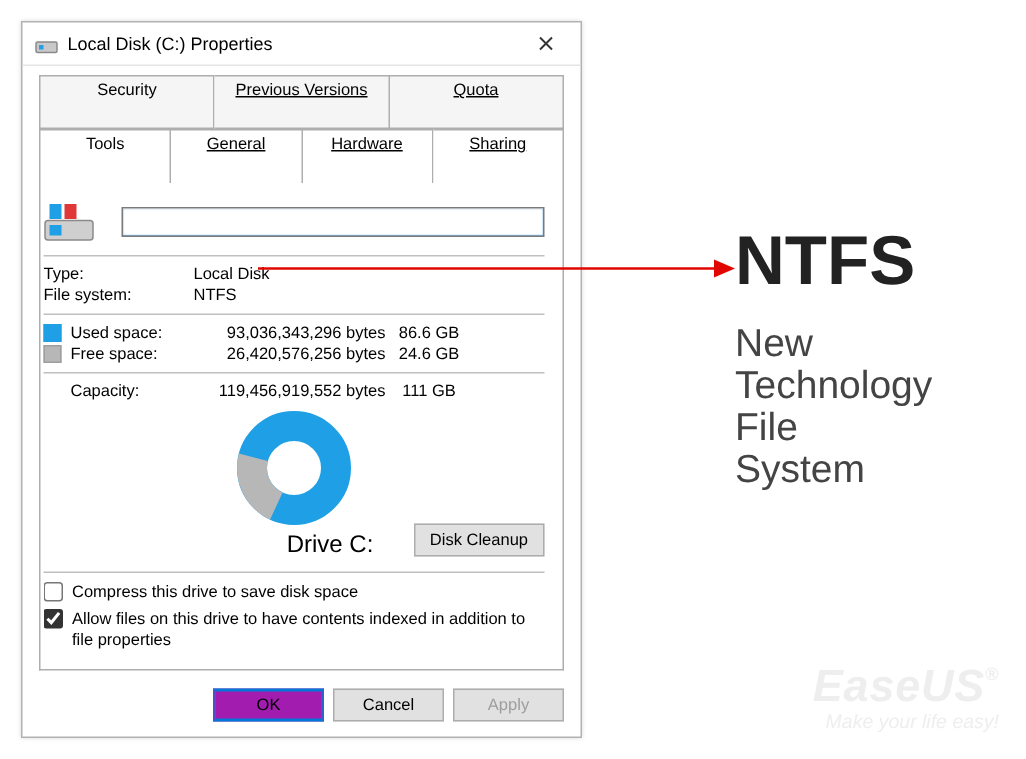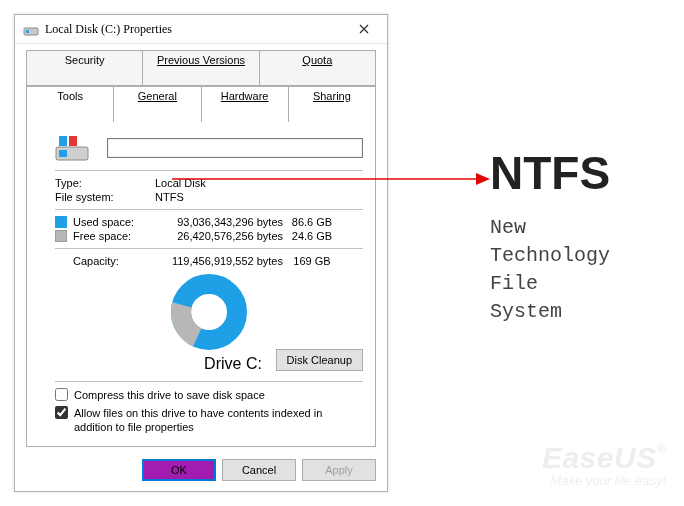--- a/index.html
+++ b/index.html
@@ -35,21 +35,20 @@
     display: flex;
     align-items: center;
     padding: 0 4px 0 8px;
     border-bottom: 1px solid #e5e5e5;
   }
   .titlebar-icon svg { display: block; }
   .titlebar-title {
     margin-left: 6px;
     font-size: 12px;
     flex: 1;
-    font-family: Liberation Serif, serif;
   }
   .close-btn {
     width: 38px;
     height: 24px;
     display: flex;
     align-items: center;
     justify-content: center;
     font-size: 14px;
     color: #333;
     cursor: default;
@@ -84,21 +83,21 @@
     background: #fff;
     z-index: 2;
   }
 
   .tabpage {
     margin: 0 11px 6px 11px;
     border: 1px solid #aeaeae;
     border-top: none;
     flex: 1;
     box-sizing: border-box;
-    padding: 12px 12px 4px 28px;
+    padding: 12px 12px 4px 2px;
     position: relative;
   }
 
   
   .headrow {
     display: flex;
     align-items: center;
     gap: 18px;
     margin-bottom: 8px;
   }
@@ -219,24 +218,24 @@
   }
   .callout-big {
     font-size: 46px;
     font-weight: 700;
     color: #222;
     line-height: 1;
     margin-bottom: 18px;
     font-family: Arial, sans-serif;
   }
   .callout-lines {
-    font-size: 20px;
+    font-size: 26px;
     color: #444;
     line-height: 28px;
-    font-family: Liberation Mono, monospace;
+    font-family: Liberation Sans, sans-serif;
   }
 
   
   .watermark {
     position: absolute;
     right: 18px;
     bottom: 18px;
     text-align: right;
     color: #eee;
     font-family: Arial, sans-serif;
@@ -329,21 +328,21 @@
         <span class="bytes">26,420,576,256 bytes</span>
         <span class="human">24.6 GB</span>
       </div>
 
       <hr class="hr">
 
       <div class="spacerow cap">
         <span class="swatch"></span>
         <span class="label">Capacity:</span>
         <span class="bytes">119,456,919,552 bytes</span>
-        <span class="human">169 GB</span>
+        <span class="human">111 GB</span>
       </div>
     </div>
 
     <div class="chartwrap">
       <svg class="donut" width="82" height="82" viewBox="0 0 82 82">
 
         <circle cx="41" cy="41" r="28" fill="none" stroke="#1fa0e6" stroke-width="20"></circle>
 
         <circle cx="41" cy="41" r="28" fill="none" stroke="#b7b7b7" stroke-width="20" stroke-dasharray="39 176" stroke-dashoffset="-100" transform="rotate(-90 41 41)"></circle>
       </svg>

